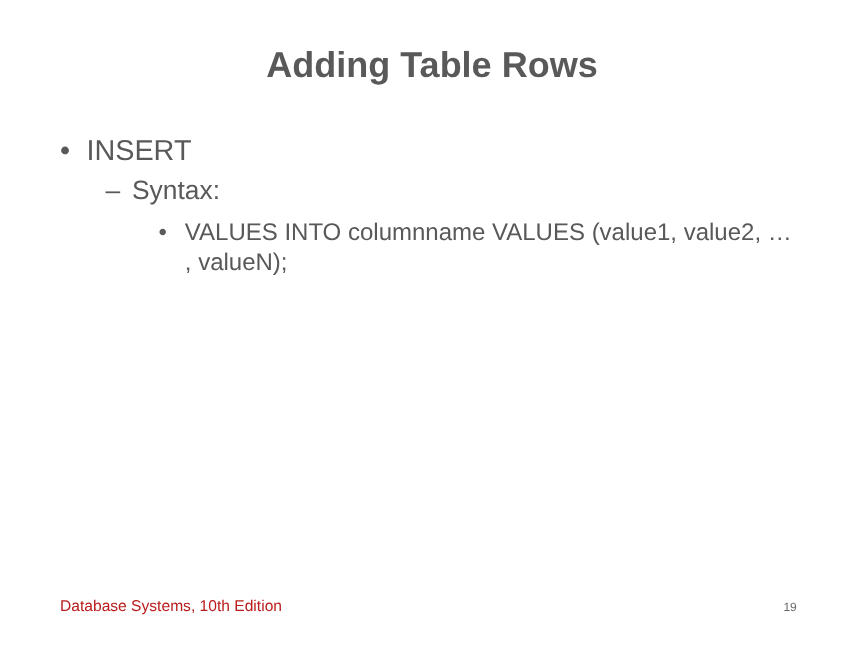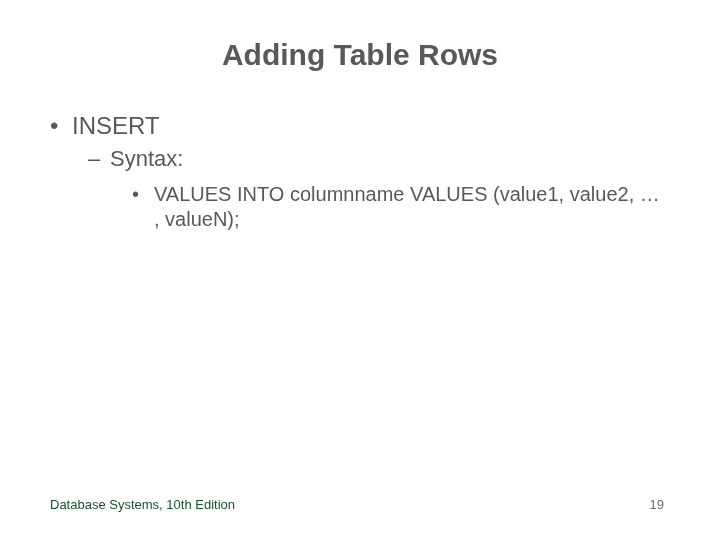--- a/index.html
+++ b/index.html
@@ -68,27 +68,27 @@
       content: "•";
       position: absolute;
       left: -22px;
       top: 0;
     }
     .footer-left {
       position: absolute;
       left: 50px;
       bottom: 28px;
       font-size: 13px;
-      color: #14532d;
+      color: #b91c1c;
     }
     .footer-right {
       position: absolute;
       right: 56px;
       bottom: 28px;
-      font-size: 13px;
+      font-size: 10px;
       color: #6a6a6a;
     }
   </style>
 </head>
 <body>
 
 <div class="slide">
   <h1 class="title">Adding Table Rows</h1>
 
   <div class="bullet-l1">INSERT</div>

